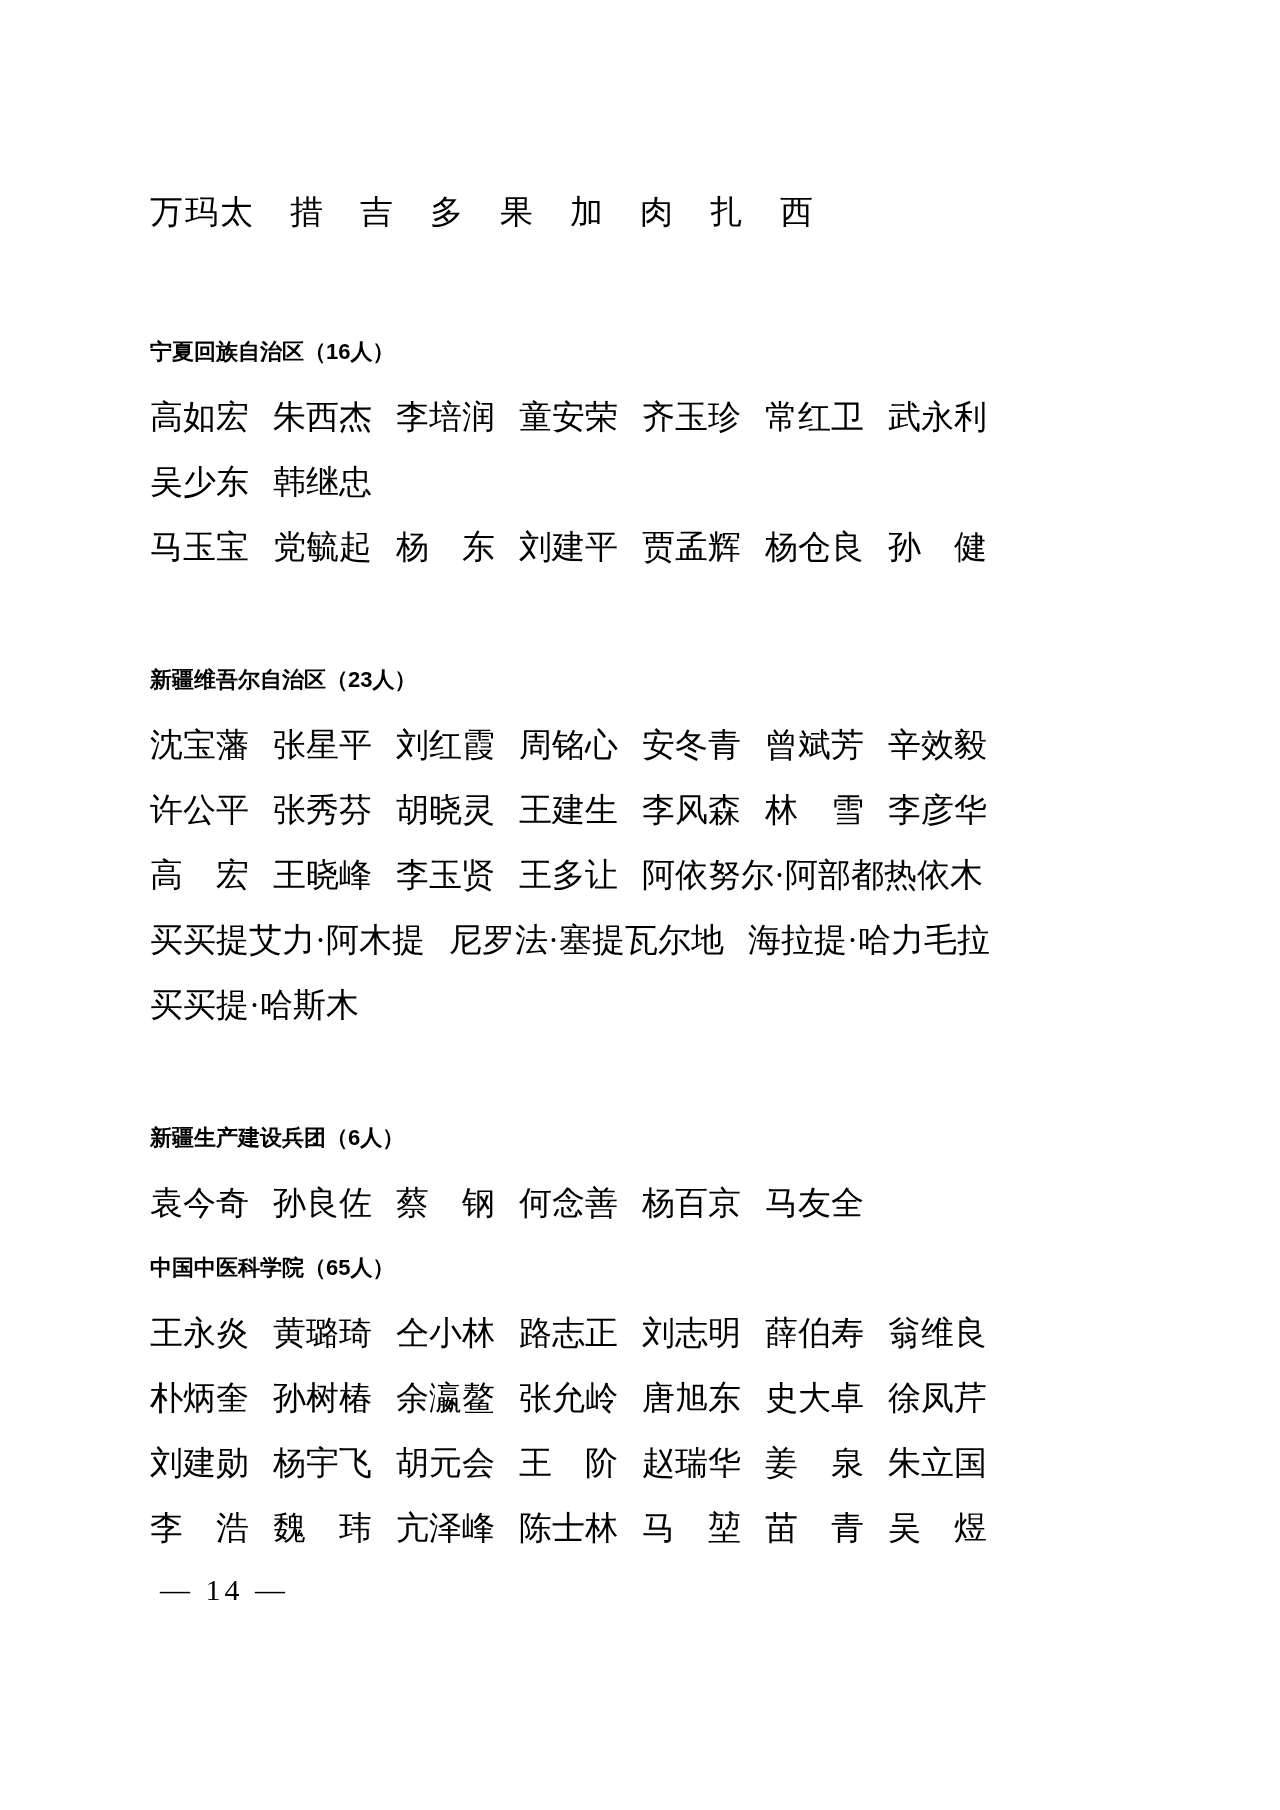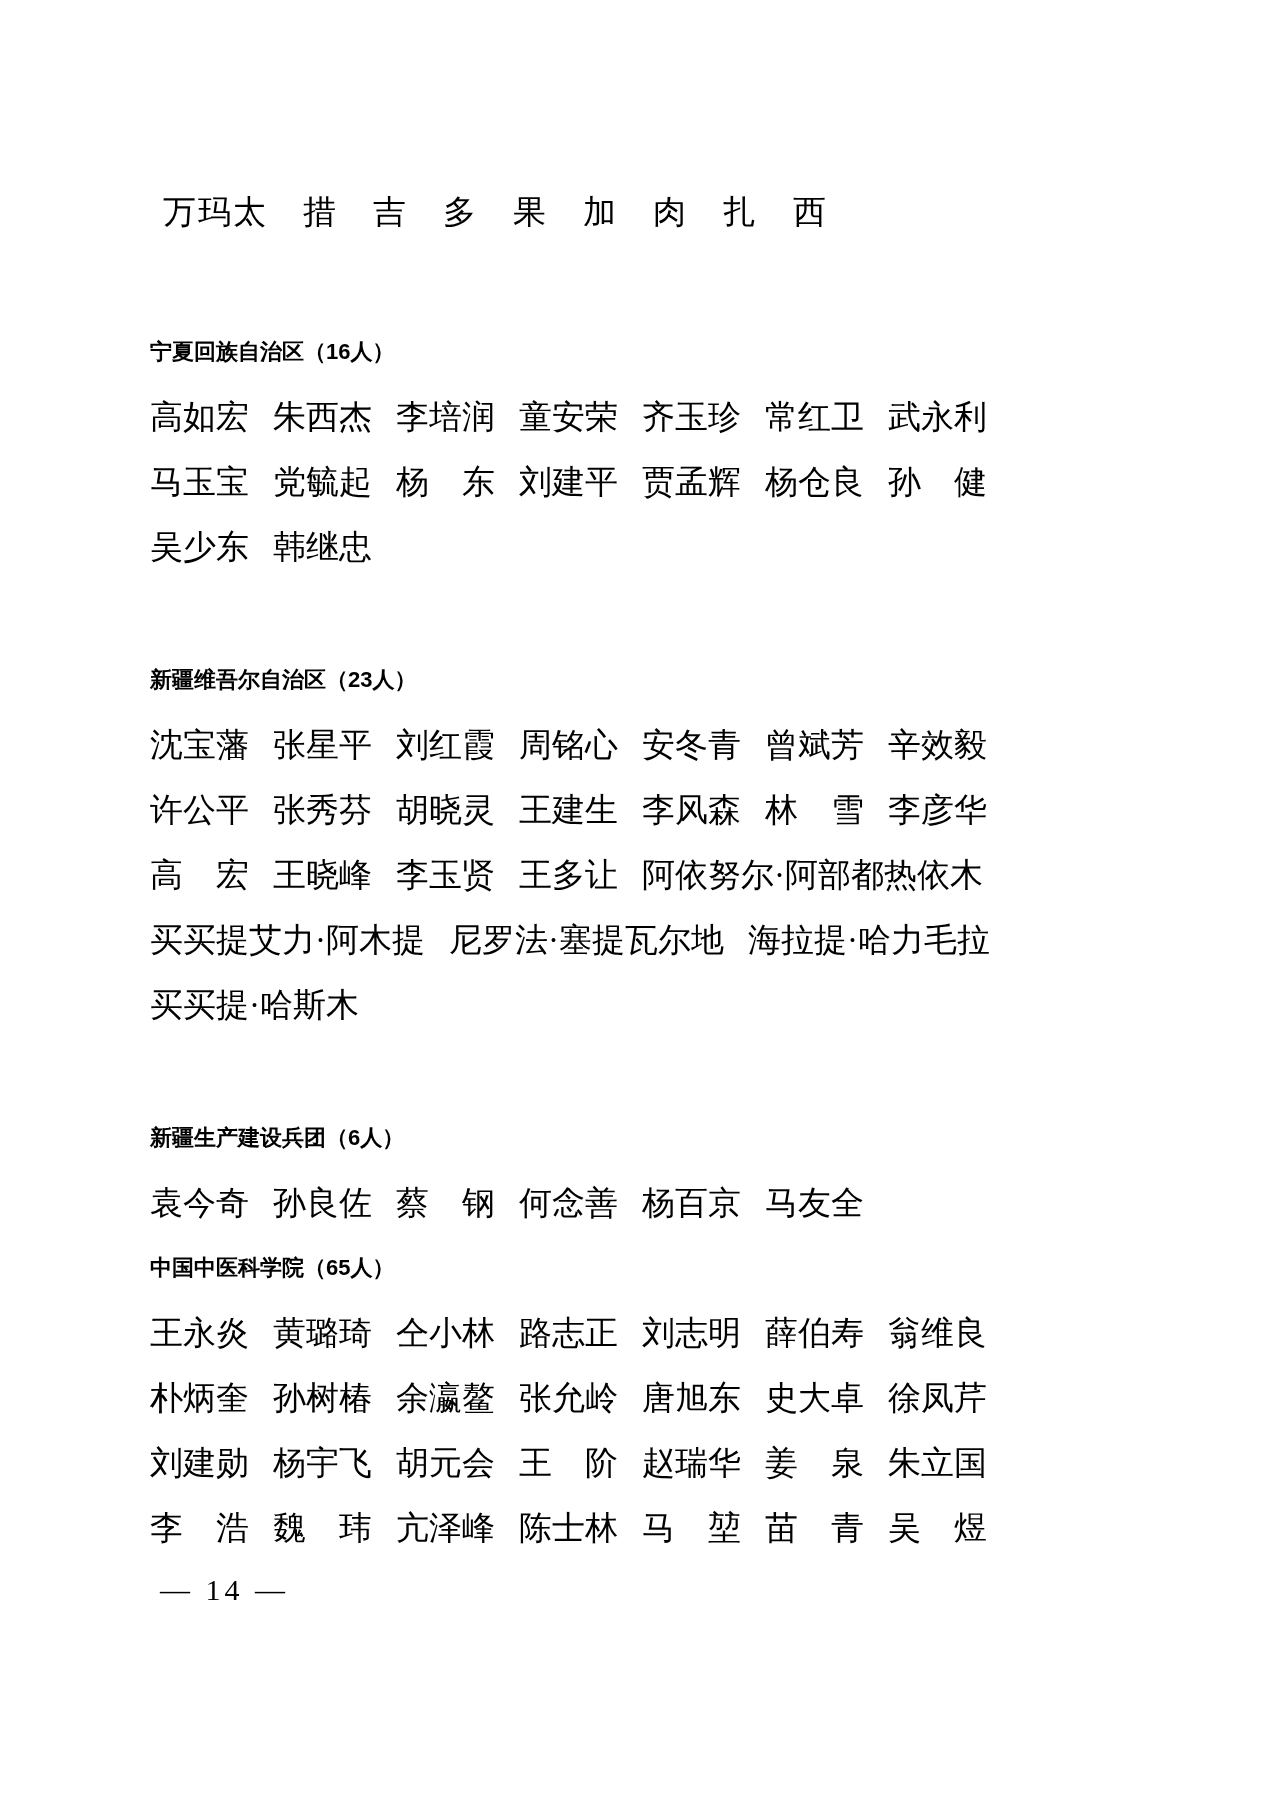--- a/index.html
+++ b/index.html
@@ -23,21 +23,20 @@
     width: 1030px;
   }
   .line {
     height: 65px;
     font-size: 33px;
     line-height: 40px;
     white-space: nowrap;
   }
   .continuation-line {
     letter-spacing: 2px;
-    margin-left: 13px;
   }
   .section-heading {
     margin: 0;
     font-size: 22px;
     font-weight: 700;
     font-family: "Liberation Sans", sans-serif;
   }
   .name-row {
     display: flex;
     gap: 24px;
@@ -69,31 +68,31 @@
           <div class="line name-row">
             <span>高如宏</span>
             <span>朱西杰</span>
             <span>李培润</span>
             <span>童安荣</span>
             <span>齐玉珍</span>
             <span>常红卫</span>
             <span>武永利</span>
           </div>
           <div class="line name-row">
+            <span>吴少东</span>
+            <span>韩继忠</span>
+          </div>
+          <div class="line name-row">
             <span>马玉宝</span>
             <span>党毓起</span>
             <span>杨　东</span>
             <span>刘建平</span>
             <span>贾孟辉</span>
             <span>杨仓良</span>
             <span>孙　健</span>
-          </div>
-          <div class="line name-row">
-            <span>吴少东</span>
-            <span>韩继忠</span>
           </div>
         </section>
         <section>
           <h2 class="line section-heading">新疆维吾尔自治区（23人）</h2>
           <div class="line name-row">
             <span>沈宝藩</span>
             <span>张星平</span>
             <span>刘红霞</span>
             <span>周铭心</span>
             <span>安冬青</span>

